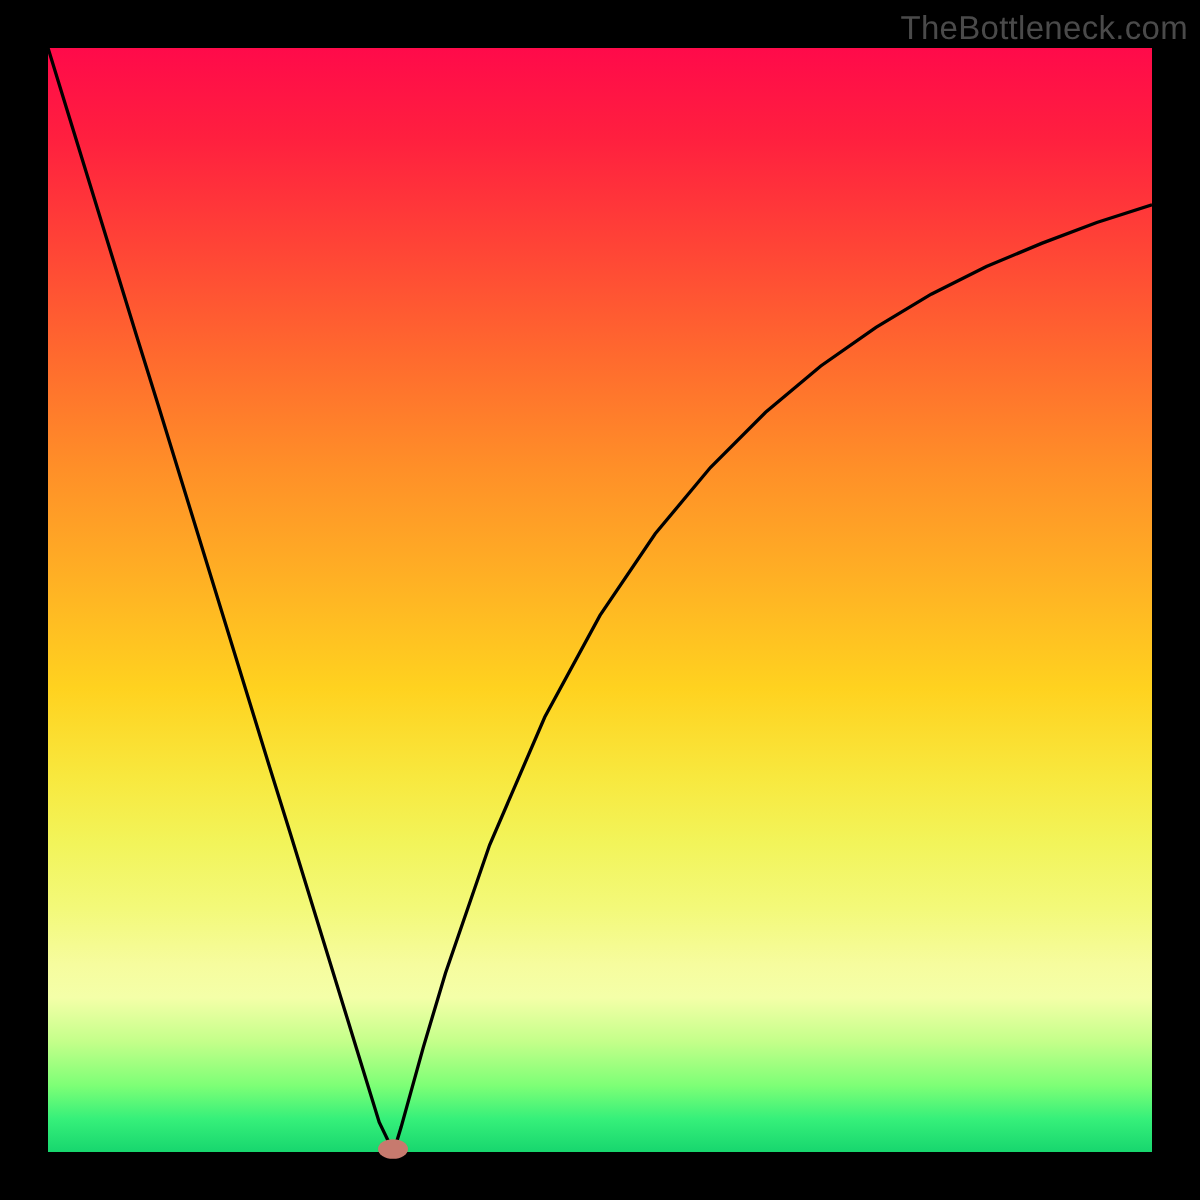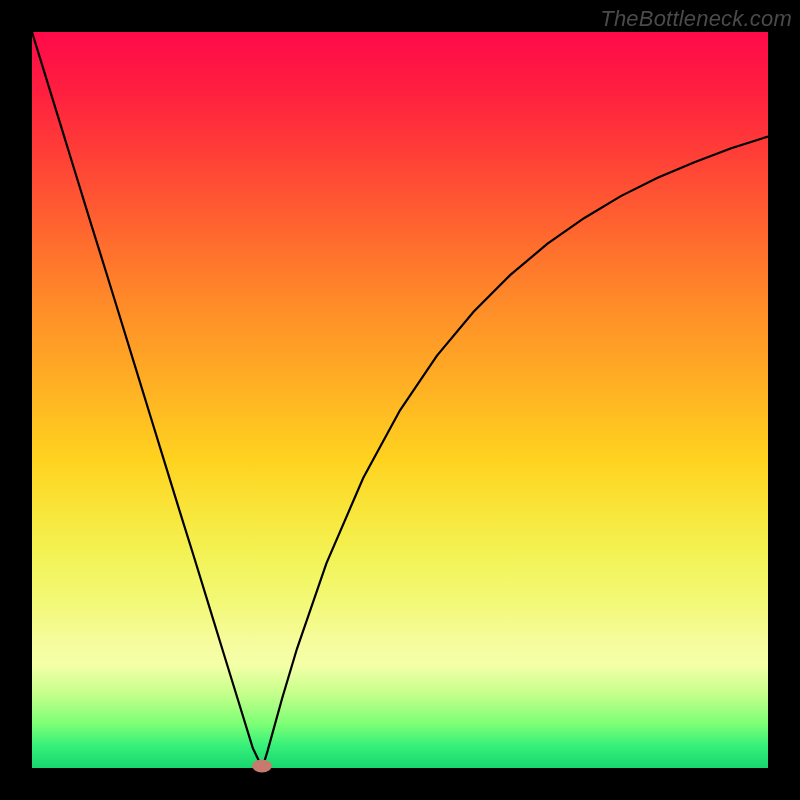--- a/index.html
+++ b/index.html
@@ -11,21 +11,20 @@
     overflow: hidden;
     font-family: Arial, Helvetica, sans-serif;
   }
   .frame {
     position: absolute;
     top: 0;
     left: 0;
     width: 800px;
     height: 800px;
     background: #000;
-    font-style: italic;
   }
   .plot {
     position: absolute;
     top: 32px;
     left: 32px;
     width: 736px;
     height: 736px;
     background: linear-gradient(
       to bottom,
       #ff0a4a 0%,

